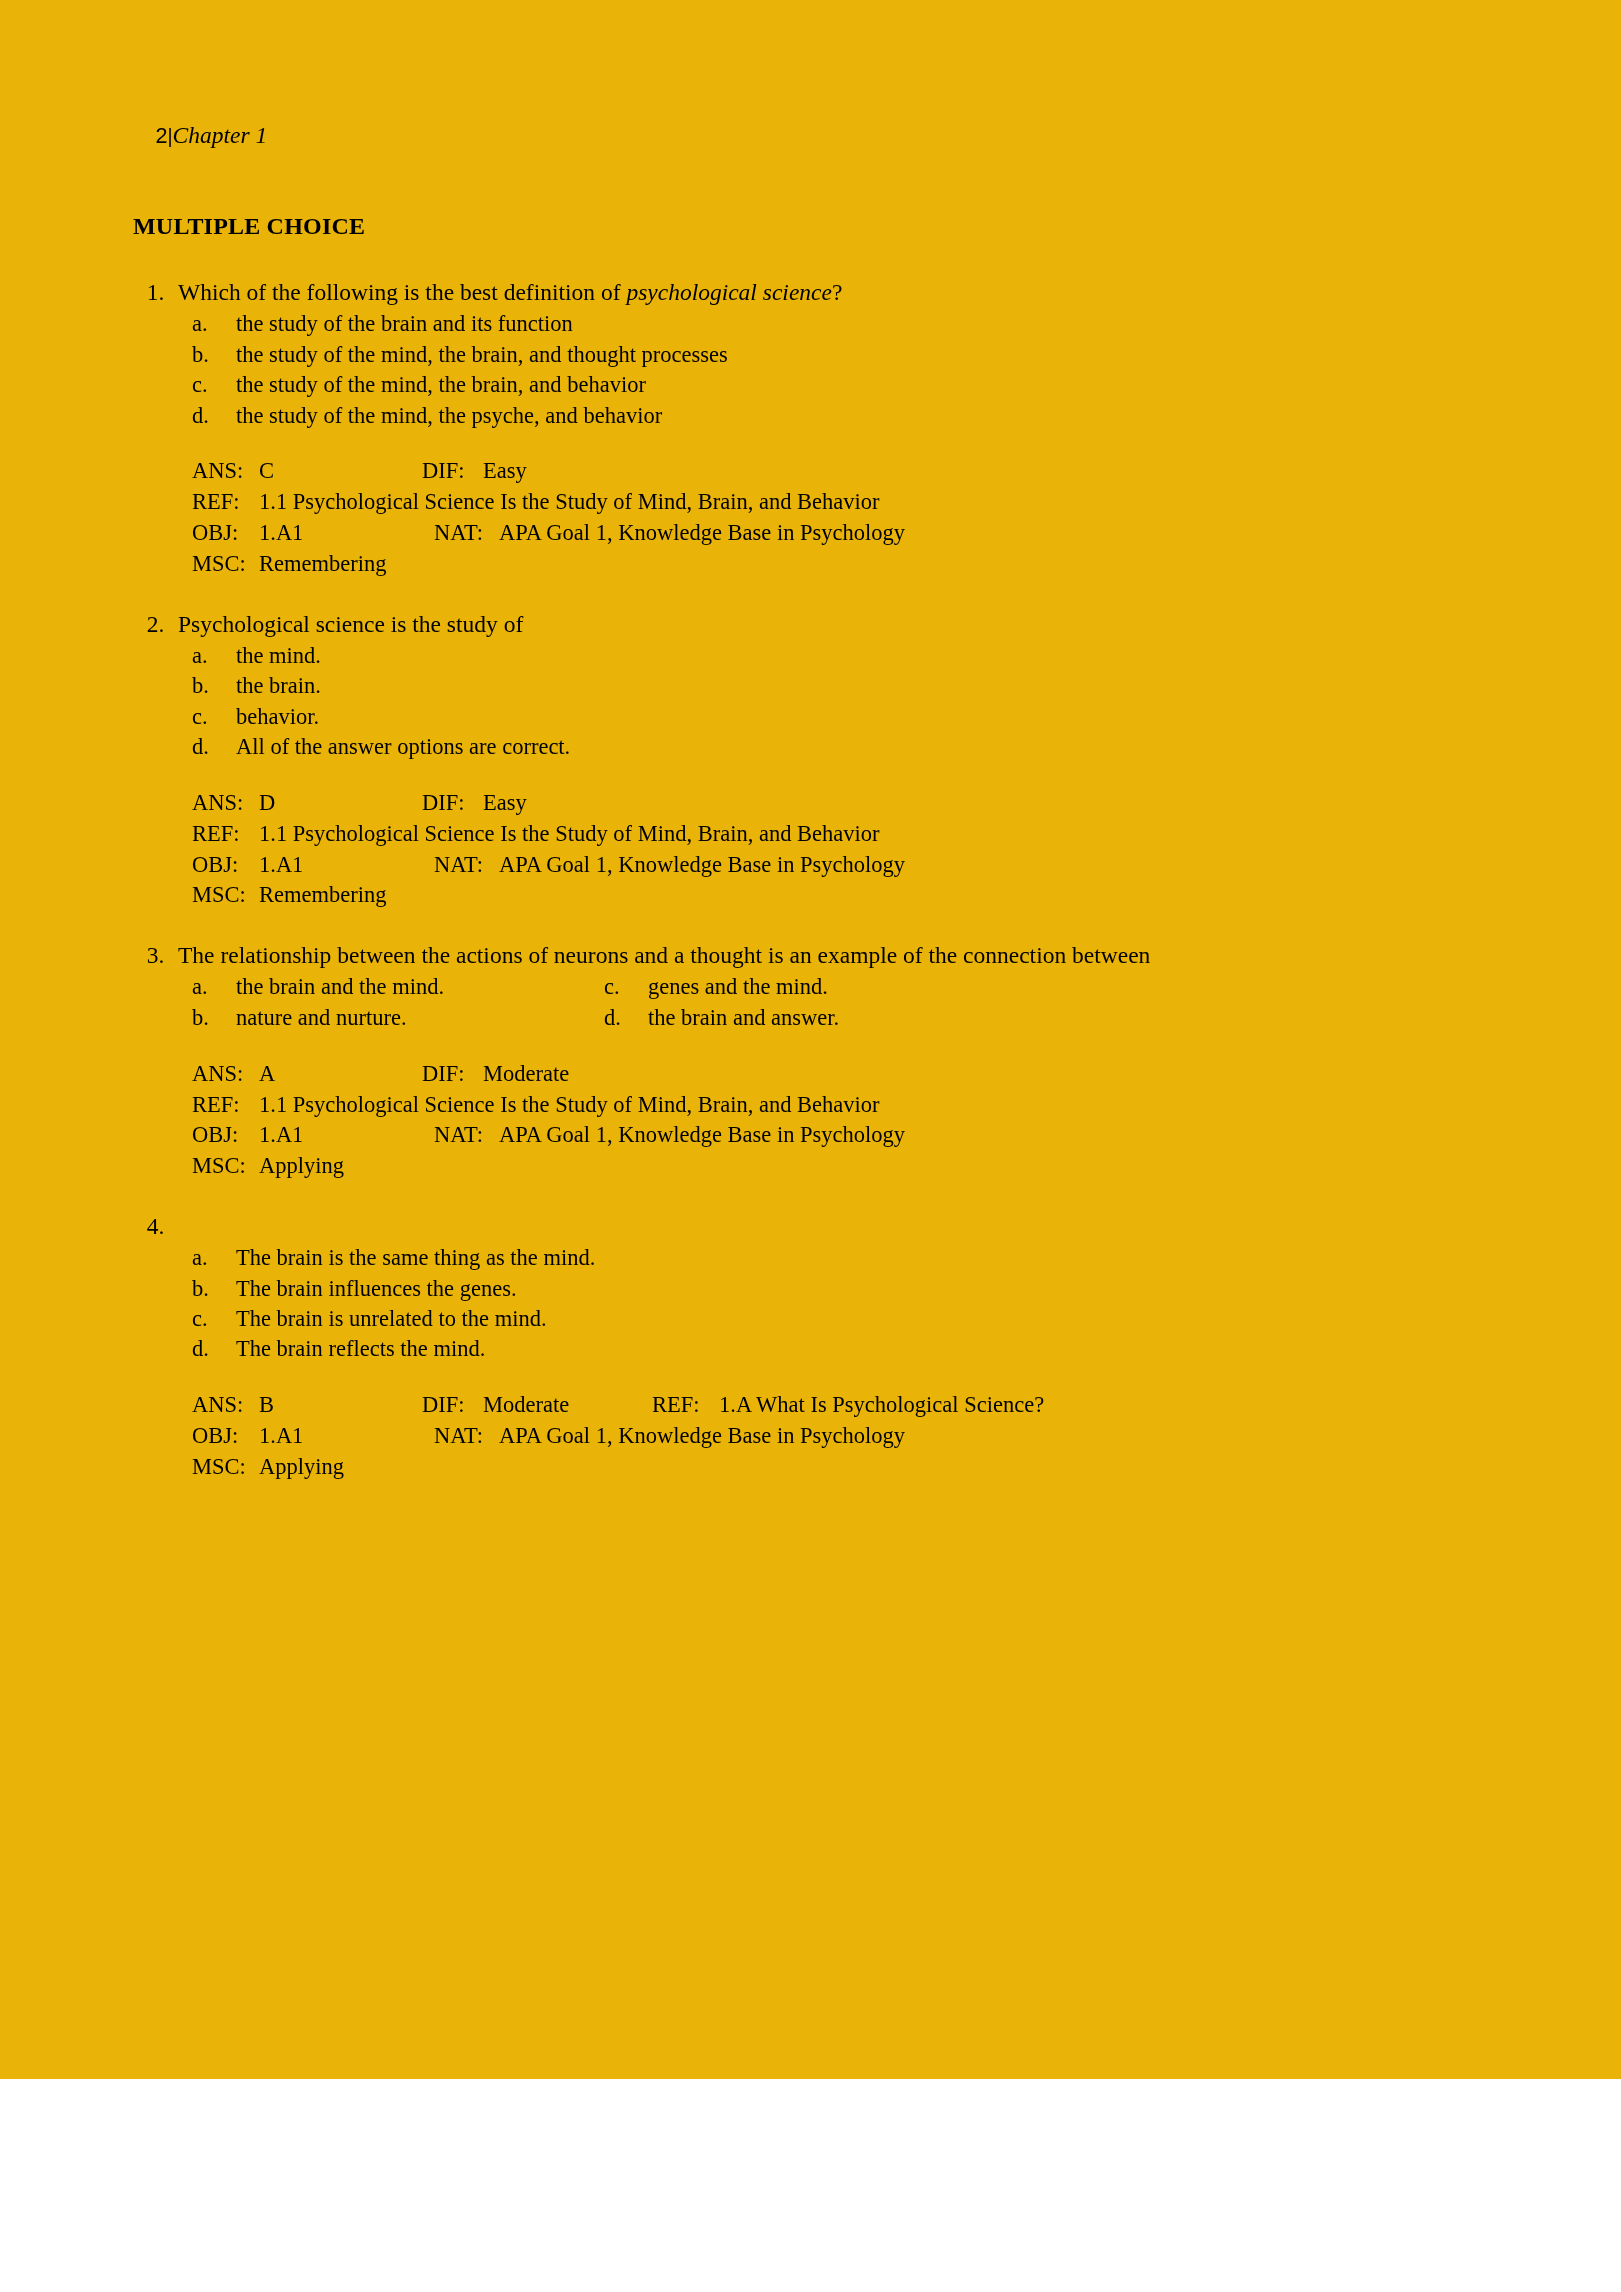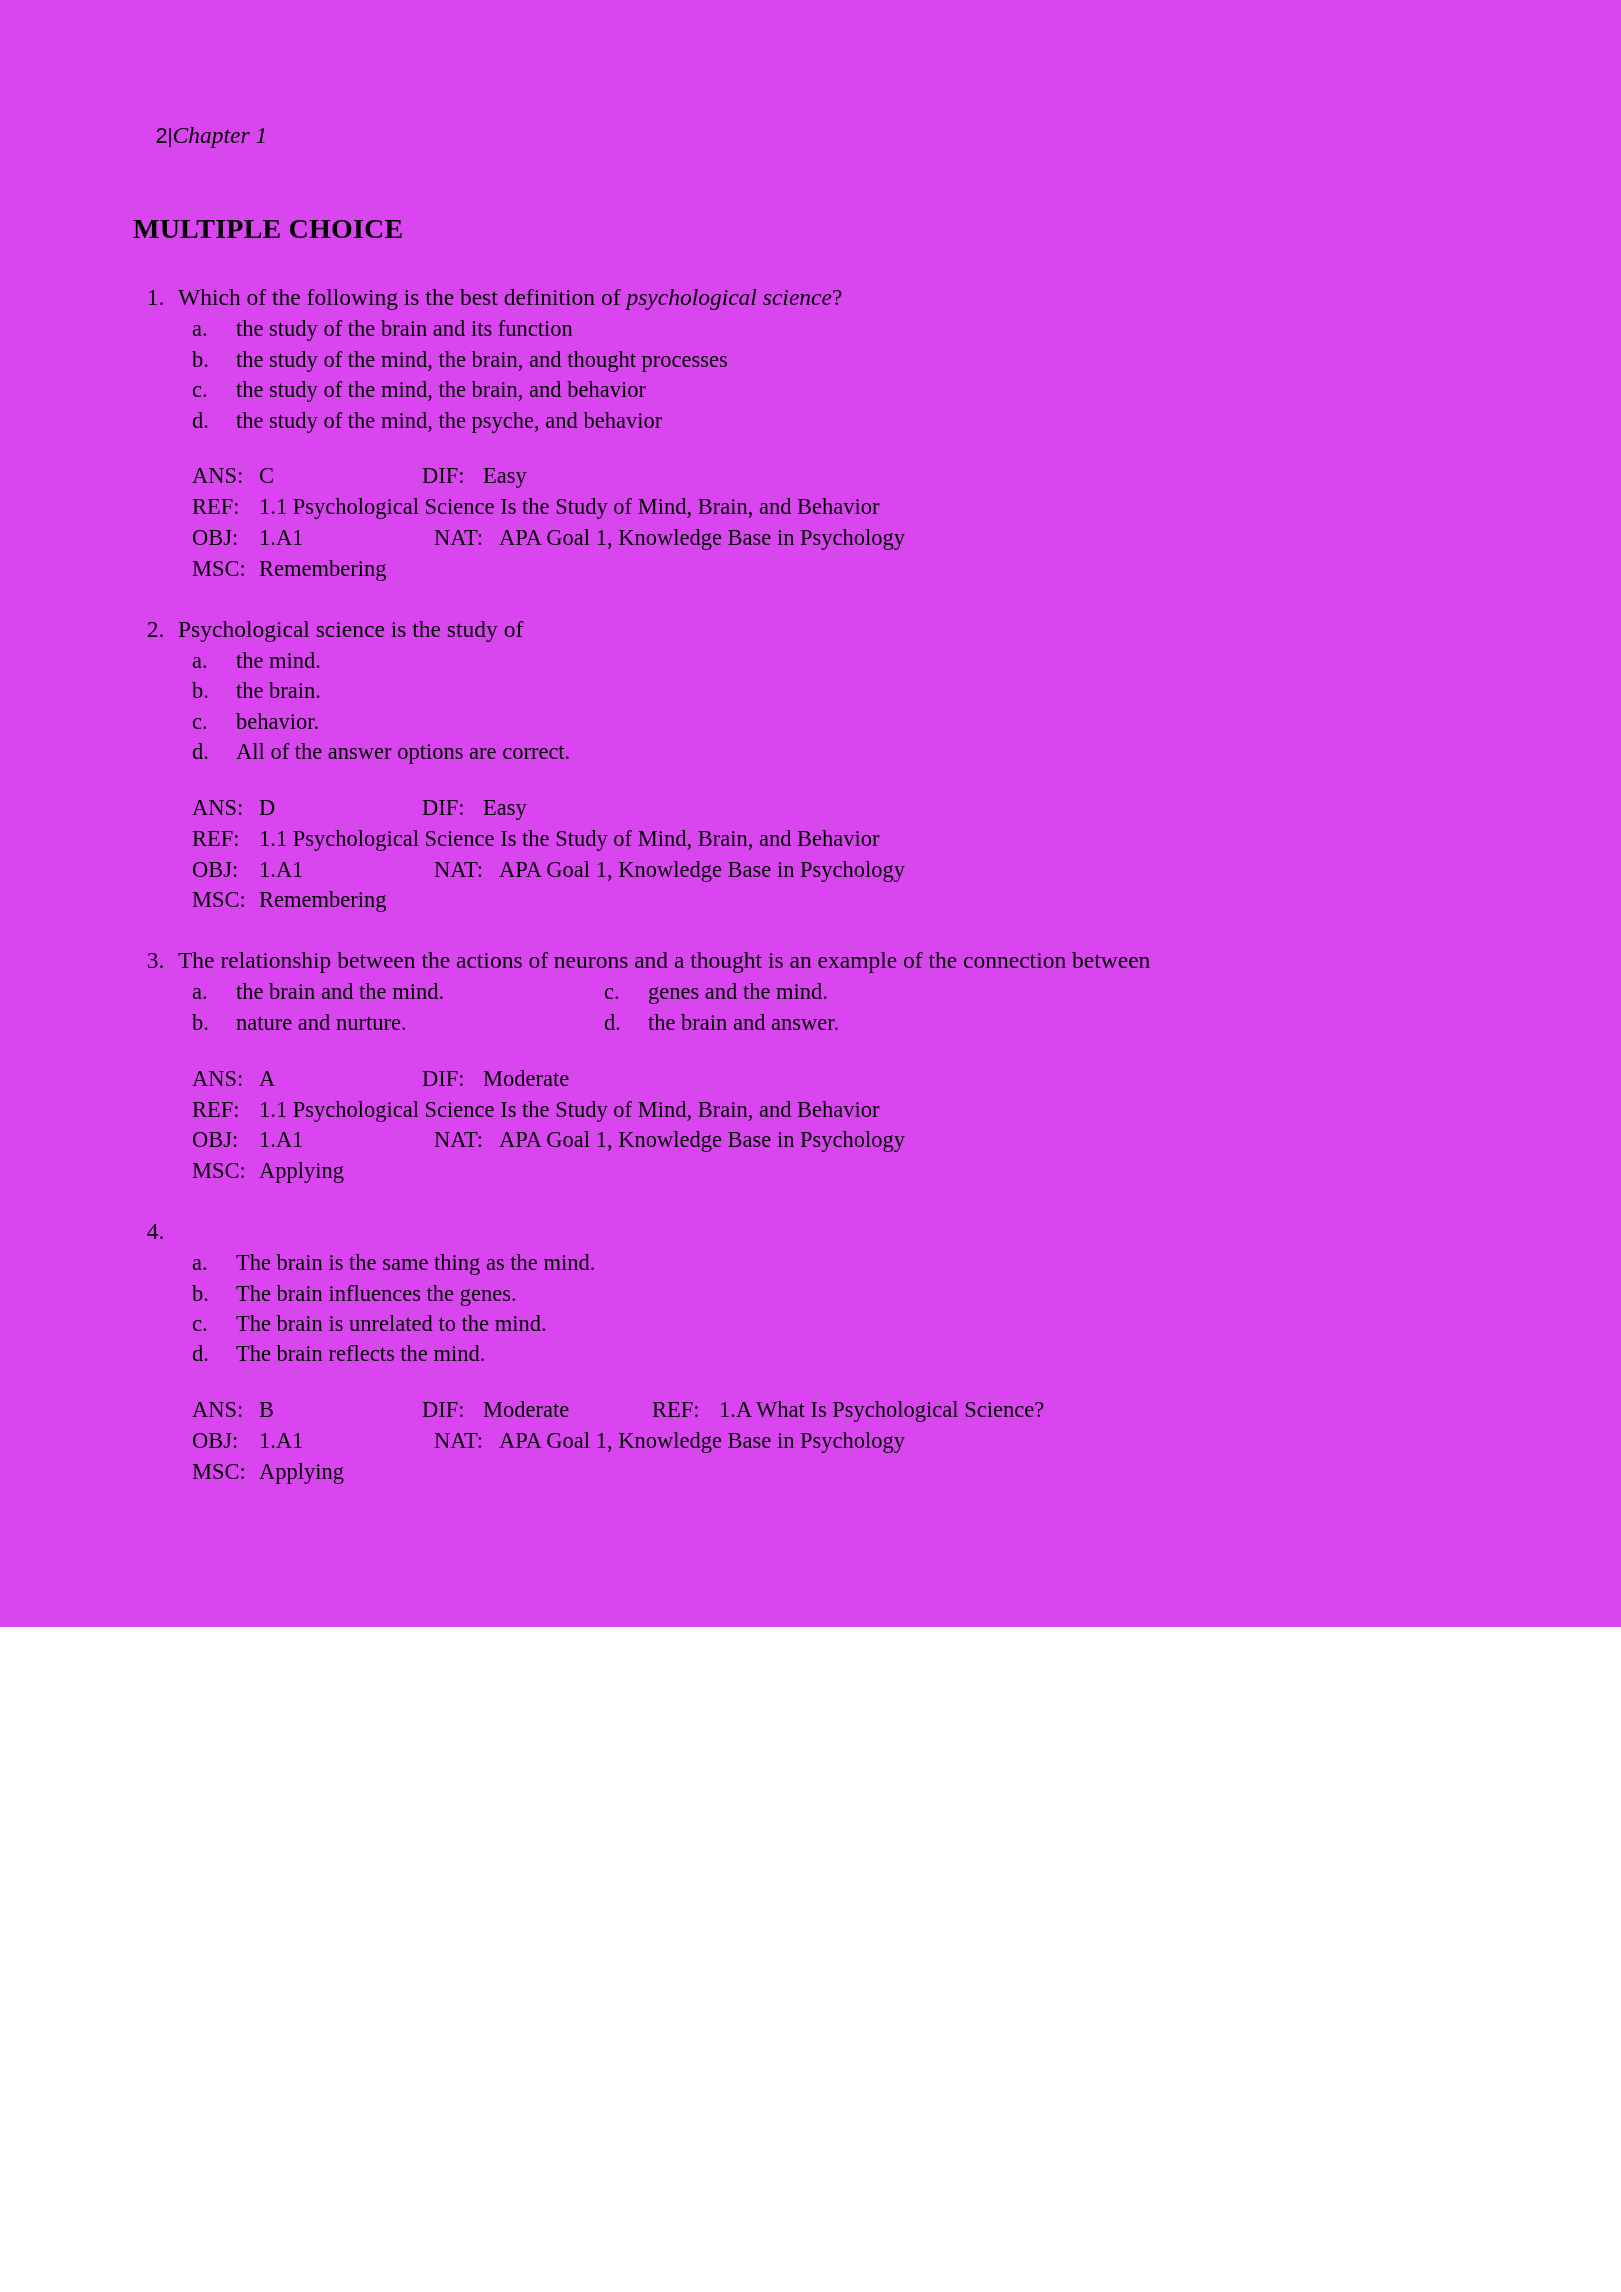--- a/index.html
+++ b/index.html
@@ -3,22 +3,22 @@
 <meta charset="utf-8">
 <style>
   html, body {
     margin: 0;
     padding: 0;
     background: #ffffff;
   }
   .page {
     position: relative;
     width: 1621px;
-    height: 1627px;
-    background: #d946ef;
+    height: 2079px;
+    background: #eab308;
     font-family: "Liberation Serif", "DejaVu Serif", serif;
     color: #000000;
     box-sizing: border-box;
     padding: 94px 118px 3px 133px;
   }
 
   
   .running-head {
     font-size: 22.5px;
     line-height: 1.2;
@@ -34,21 +34,21 @@
     font-size: 19.6px;
   }
   .running-head .chap {
     font-style: italic;
     font-size: 23.5px;
   }
 
   
   .section-heading {
     font-weight: bold;
-    font-size: 28px;
+    font-size: 24px;
     letter-spacing: 0.2px;
     margin: 0 0 37px 0;
   }
 
   
   .question {
     margin-bottom: 29px;
   }
   .q-row {
     display: flex;

